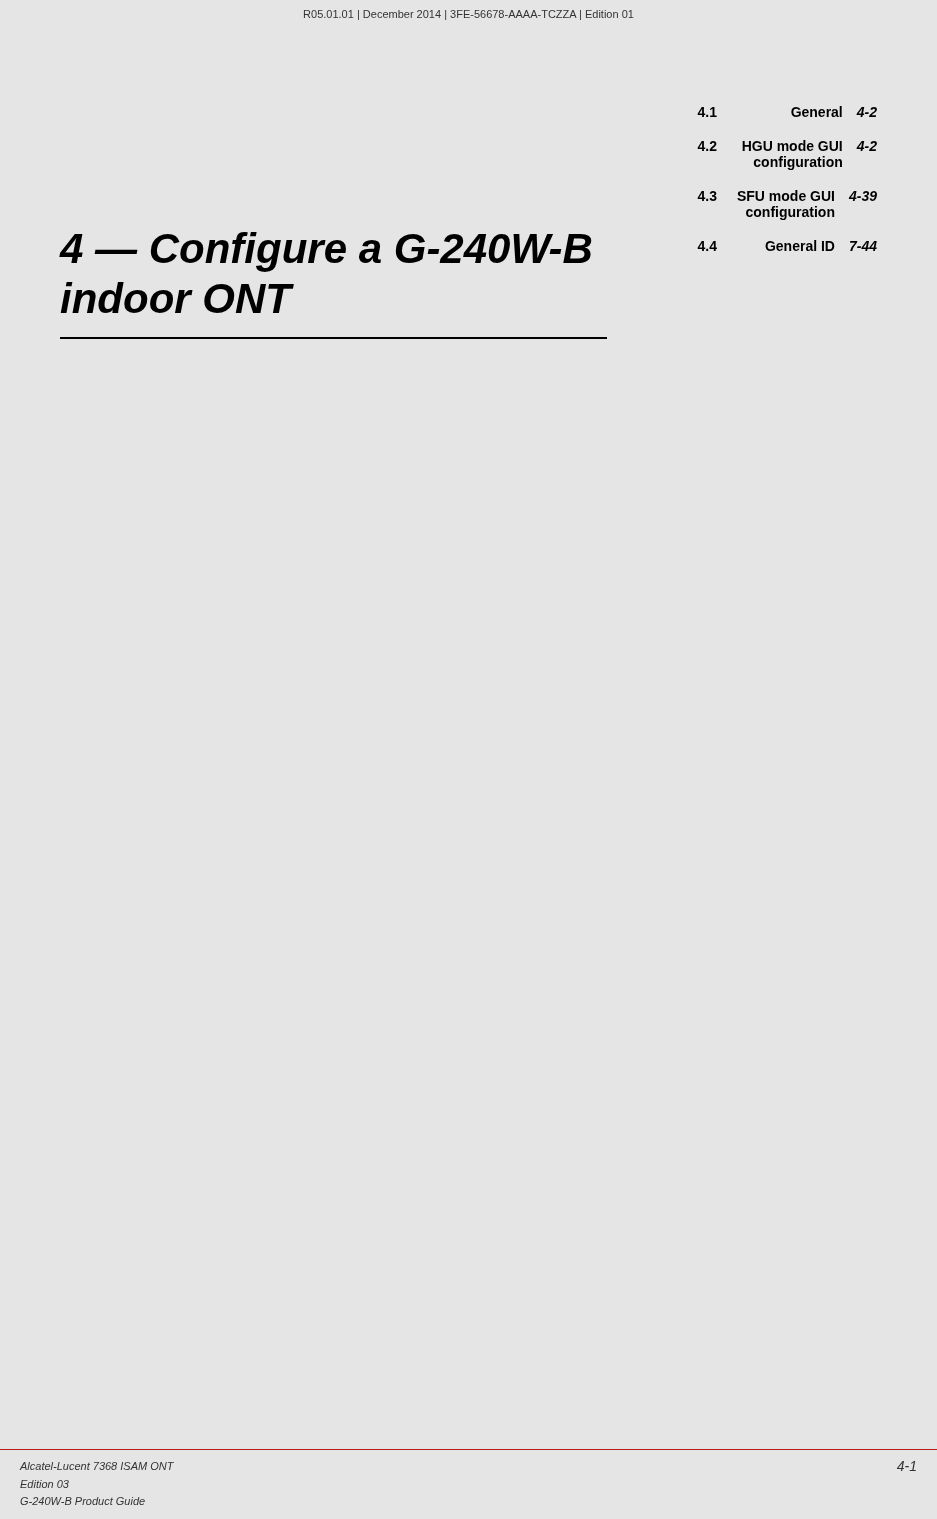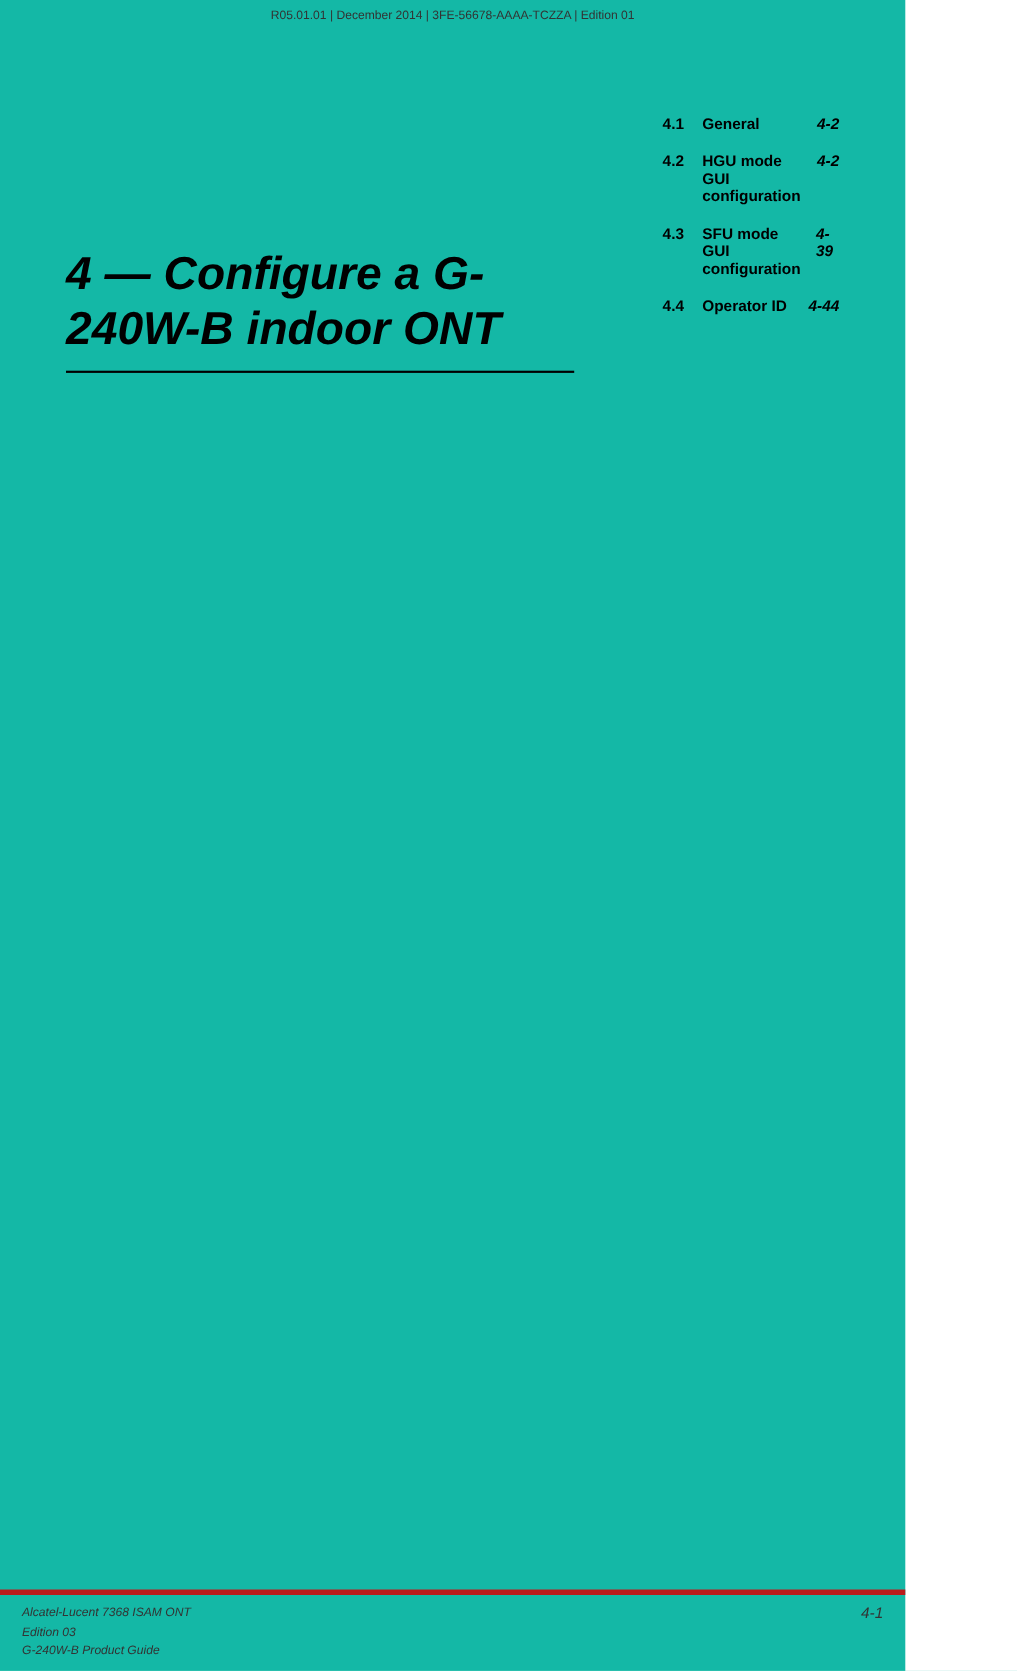--- a/index.html
+++ b/index.html
@@ -10,23 +10,23 @@
 
     body {
       width: 937px;
       min-height: 1519px;
       background: #ffffff;
       font-family: Arial, sans-serif;
       position: relative;
     }
 
     .page-container {
-      width: 823px;
+      width: 937px;
       min-height: 1519px;
-      background: #14b8a6;
+      background: #e5e5e5;
       position: relative;
       display: flex;
       flex-direction: column;
     }
 
     
     .header-bar {
       width: 100%;
       padding: 4px 20px;
       text-align: center;
@@ -62,20 +62,21 @@
     .chapter-divider {
       border: none;
       border-top: 2px solid #000000;
       margin: 12px 0 40px 0;
     }
 
     
     .toc-section {
       margin-top: 20px;
       padding-left: 80px;
+      text-align: right;
     }
 
     .toc-item {
       font-size: 14px;
       font-weight: bold;
       color: #000000;
       margin-bottom: 18px;
       display: flex;
       align-items: baseline;
       gap: 6px;
@@ -89,21 +90,21 @@
       flex: 1;
     }
 
     .toc-item .page-num {
       margin-left: 8px;
       font-style: italic;
     }
 
     
     .footer {
-      border-top: 5px solid #b91c1c;
+      border-top: 1px solid #b91c1c;
       padding: 8px 20px;
       display: flex;
       justify-content: space-between;
       align-items: flex-start;
       margin-top: auto;
     }
 
     .footer-left {
       font-size: 11px;
       color: #333;
@@ -152,22 +153,22 @@
       </div>
 
       <div class="toc-item">
         <span class="section-num">4.3</span>
         <span class="section-title">SFU mode GUI configuration</span>
         <span class="page-num">4-39</span>
       </div>
 
       <div class="toc-item">
         <span class="section-num">4.4</span>
-        <span class="section-title">Operator ID</span>
-        <span class="page-num">4-44</span>
+        <span class="section-title">General ID</span>
+        <span class="page-num">7-44</span>
       </div>
 
     </div>
 
   </div>
 
   <div class="footer">
     <div class="footer-left">
       <div>Alcatel-Lucent 7368 ISAM ONT</div>
       <div>Edition 03</div>

